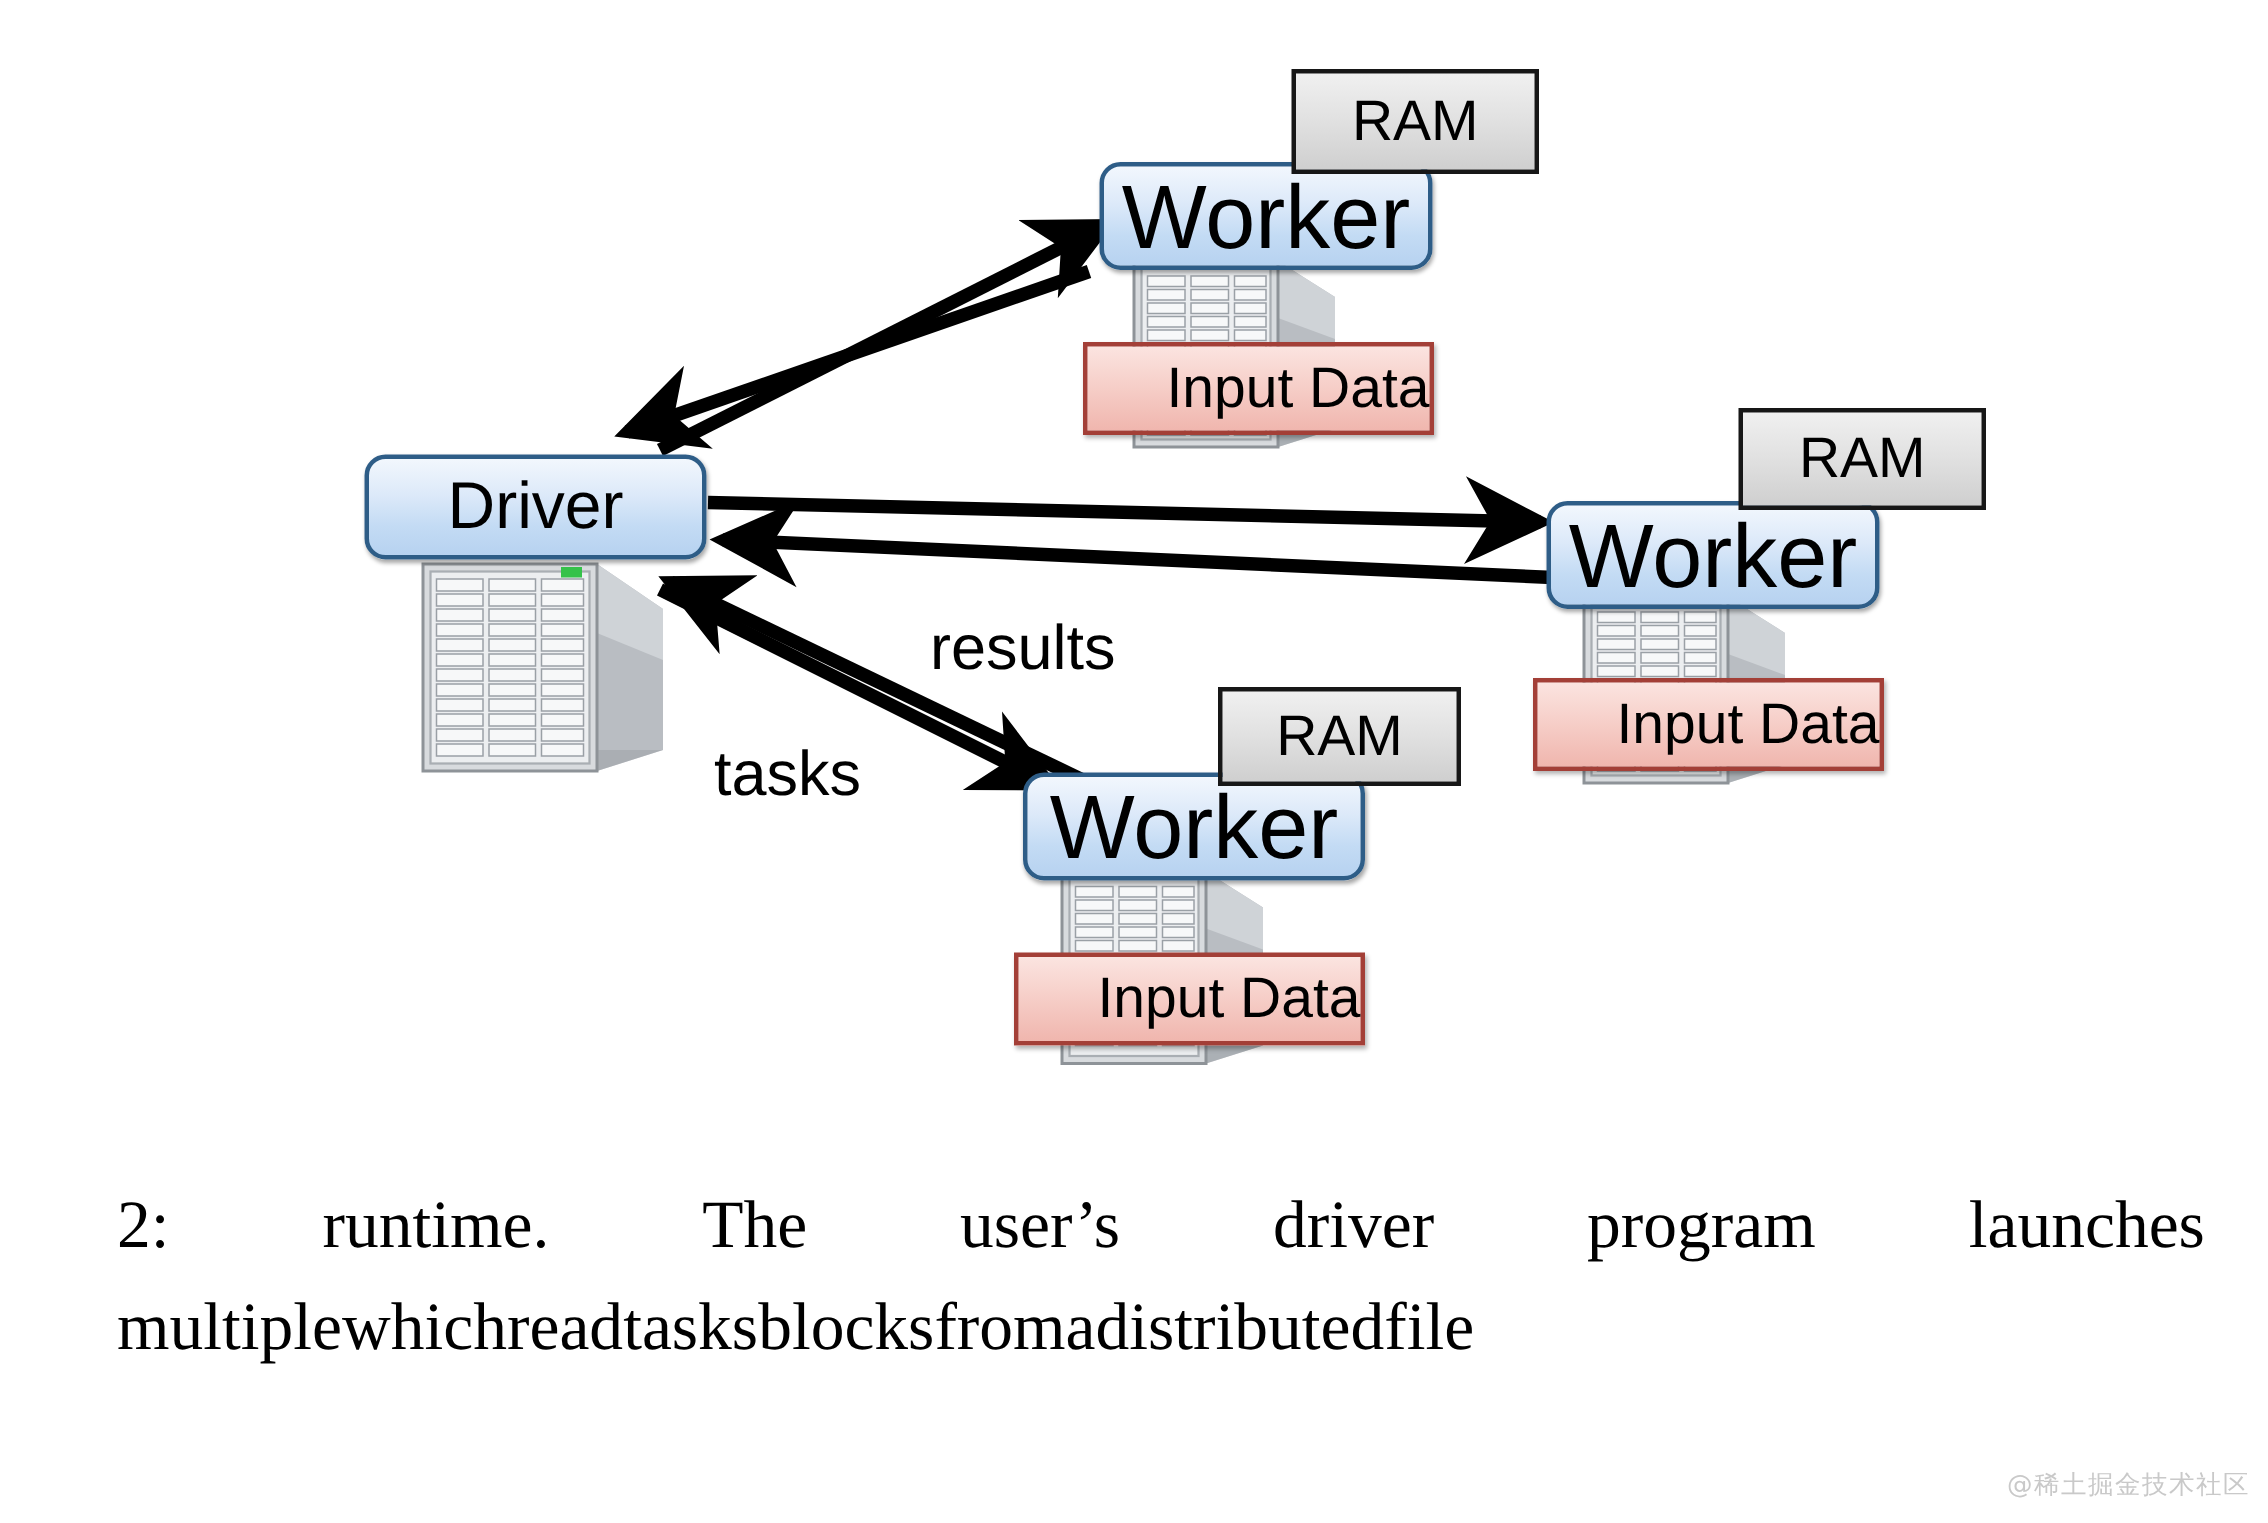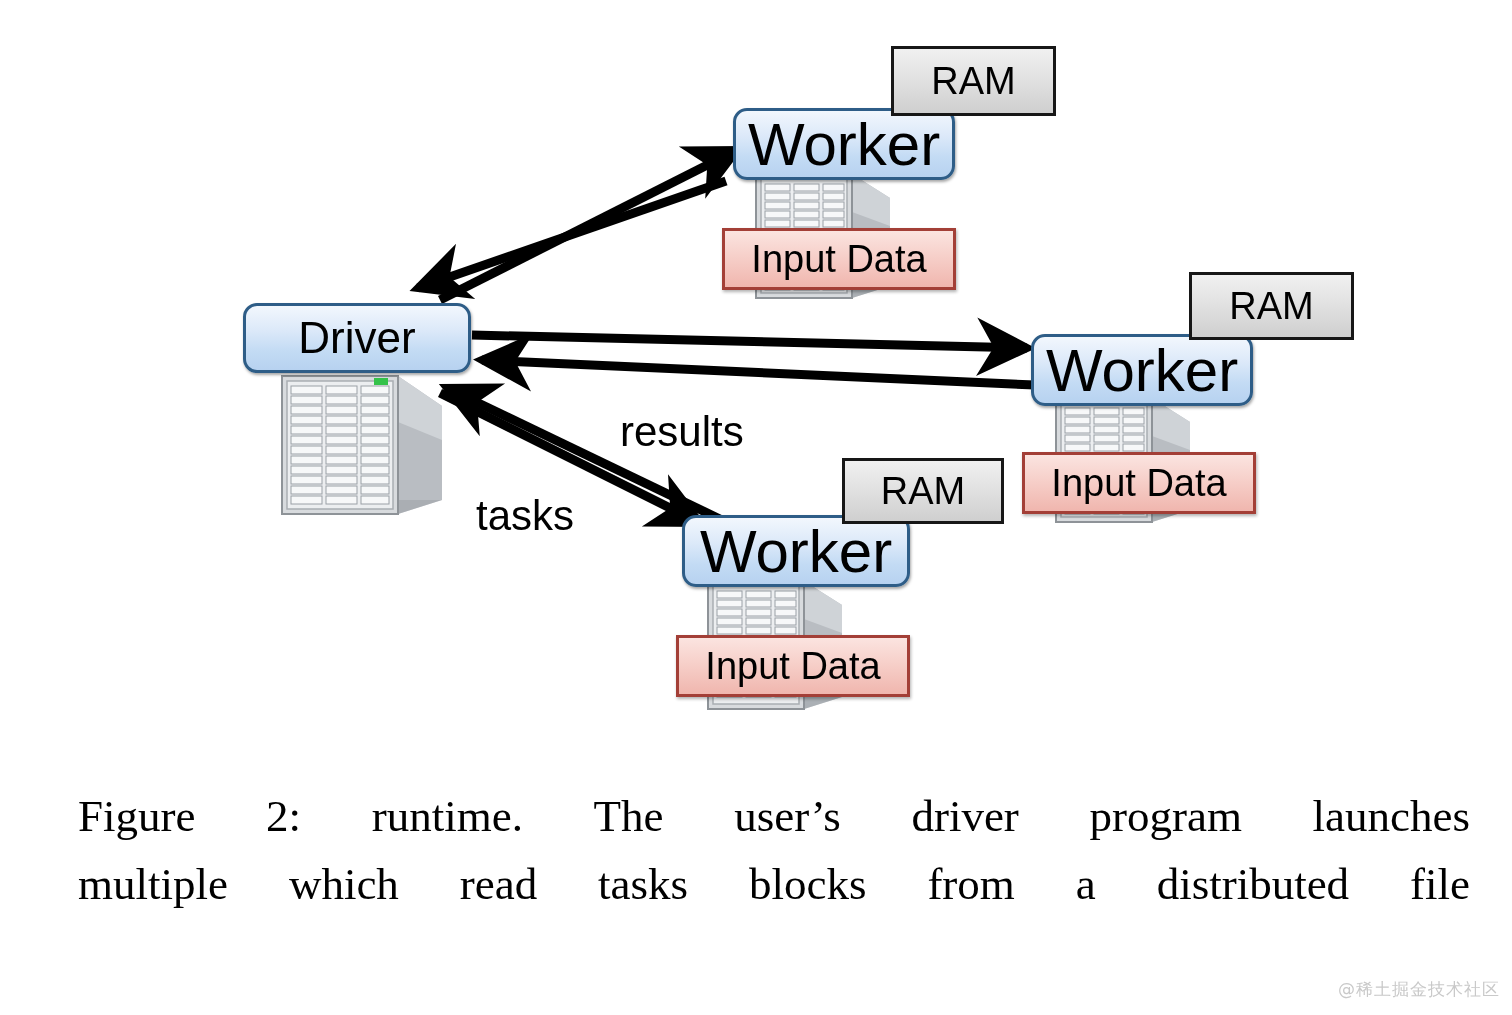--- a/index.html
+++ b/index.html
@@ -41,30 +41,29 @@
   .rambox{
     position:absolute;
     box-sizing:border-box;
     border:3px solid #171717;
     background:linear-gradient(to bottom,#f0f0f0 0%,#e2e2e2 45%,#cfcfcf 100%);
     display:flex;align-items:center;justify-content:center;
     font-size:38px;color:#000;
     font-family:"Liberation Sans",sans-serif;
     z-index:25;
     white-space:nowrap;
-    margin-left:30px;
   }
 
   
   .databox{
     position:absolute;
     box-sizing:border-box;
     border:3px solid #a33f37;
     background:linear-gradient(to bottom,#fbe4e0 0%,#f7d2cc 40%,#f0b6ae 100%);
-    display:flex;align-items:center;justify-content:center;
+    display:flex;align-items:center;justify-content:flex-end;
     font-size:38px;color:#000;
     font-family:"Liberation Sans",sans-serif;
     z-index:22;
     box-shadow:1px 2px 3px rgba(0,0,0,.3);
     white-space:nowrap;
   }
 
   
   .edgelabel{
     position:absolute;
@@ -356,30 +355,29 @@
     <div class="databox" style="left:676px;top:635px;width:234px;height:62px;">
       <span>Input Data</span>
     </div>
   </div>
 
   <div class="edgelabel" style="left:620px;top:408px;">results</div>
   <div class="edgelabel" style="left:476px;top:492px;text-align:center;">tasks</div>
 
   <div id="caption">
     <span class="ln j" style="display: flex; justify-content: space-between; width: 100%;">
-        <span>Figure</span> 
         <span>2:</span> 
         <span>runtime.</span> 
         <span>The</span> 
         <span>user’s</span> 
         <span>driver</span> 
         <span>program</span> 
         <span>launches</span>
       </span>
-    <span class="ln j" style="display: flex; justify-content: space-between; width: 100%;">
+    <span class="ln j" style="display: flex; width: 100%;">
         <span>multiple</span> 
         <span>which</span> 
         <span>read</span> 
         <span>tasks</span> 
         <span>blocks</span> 
         <span>from</span> 
         <span>a</span> 
         <span>distributed</span> 
         <span>file</span>
       </span>

